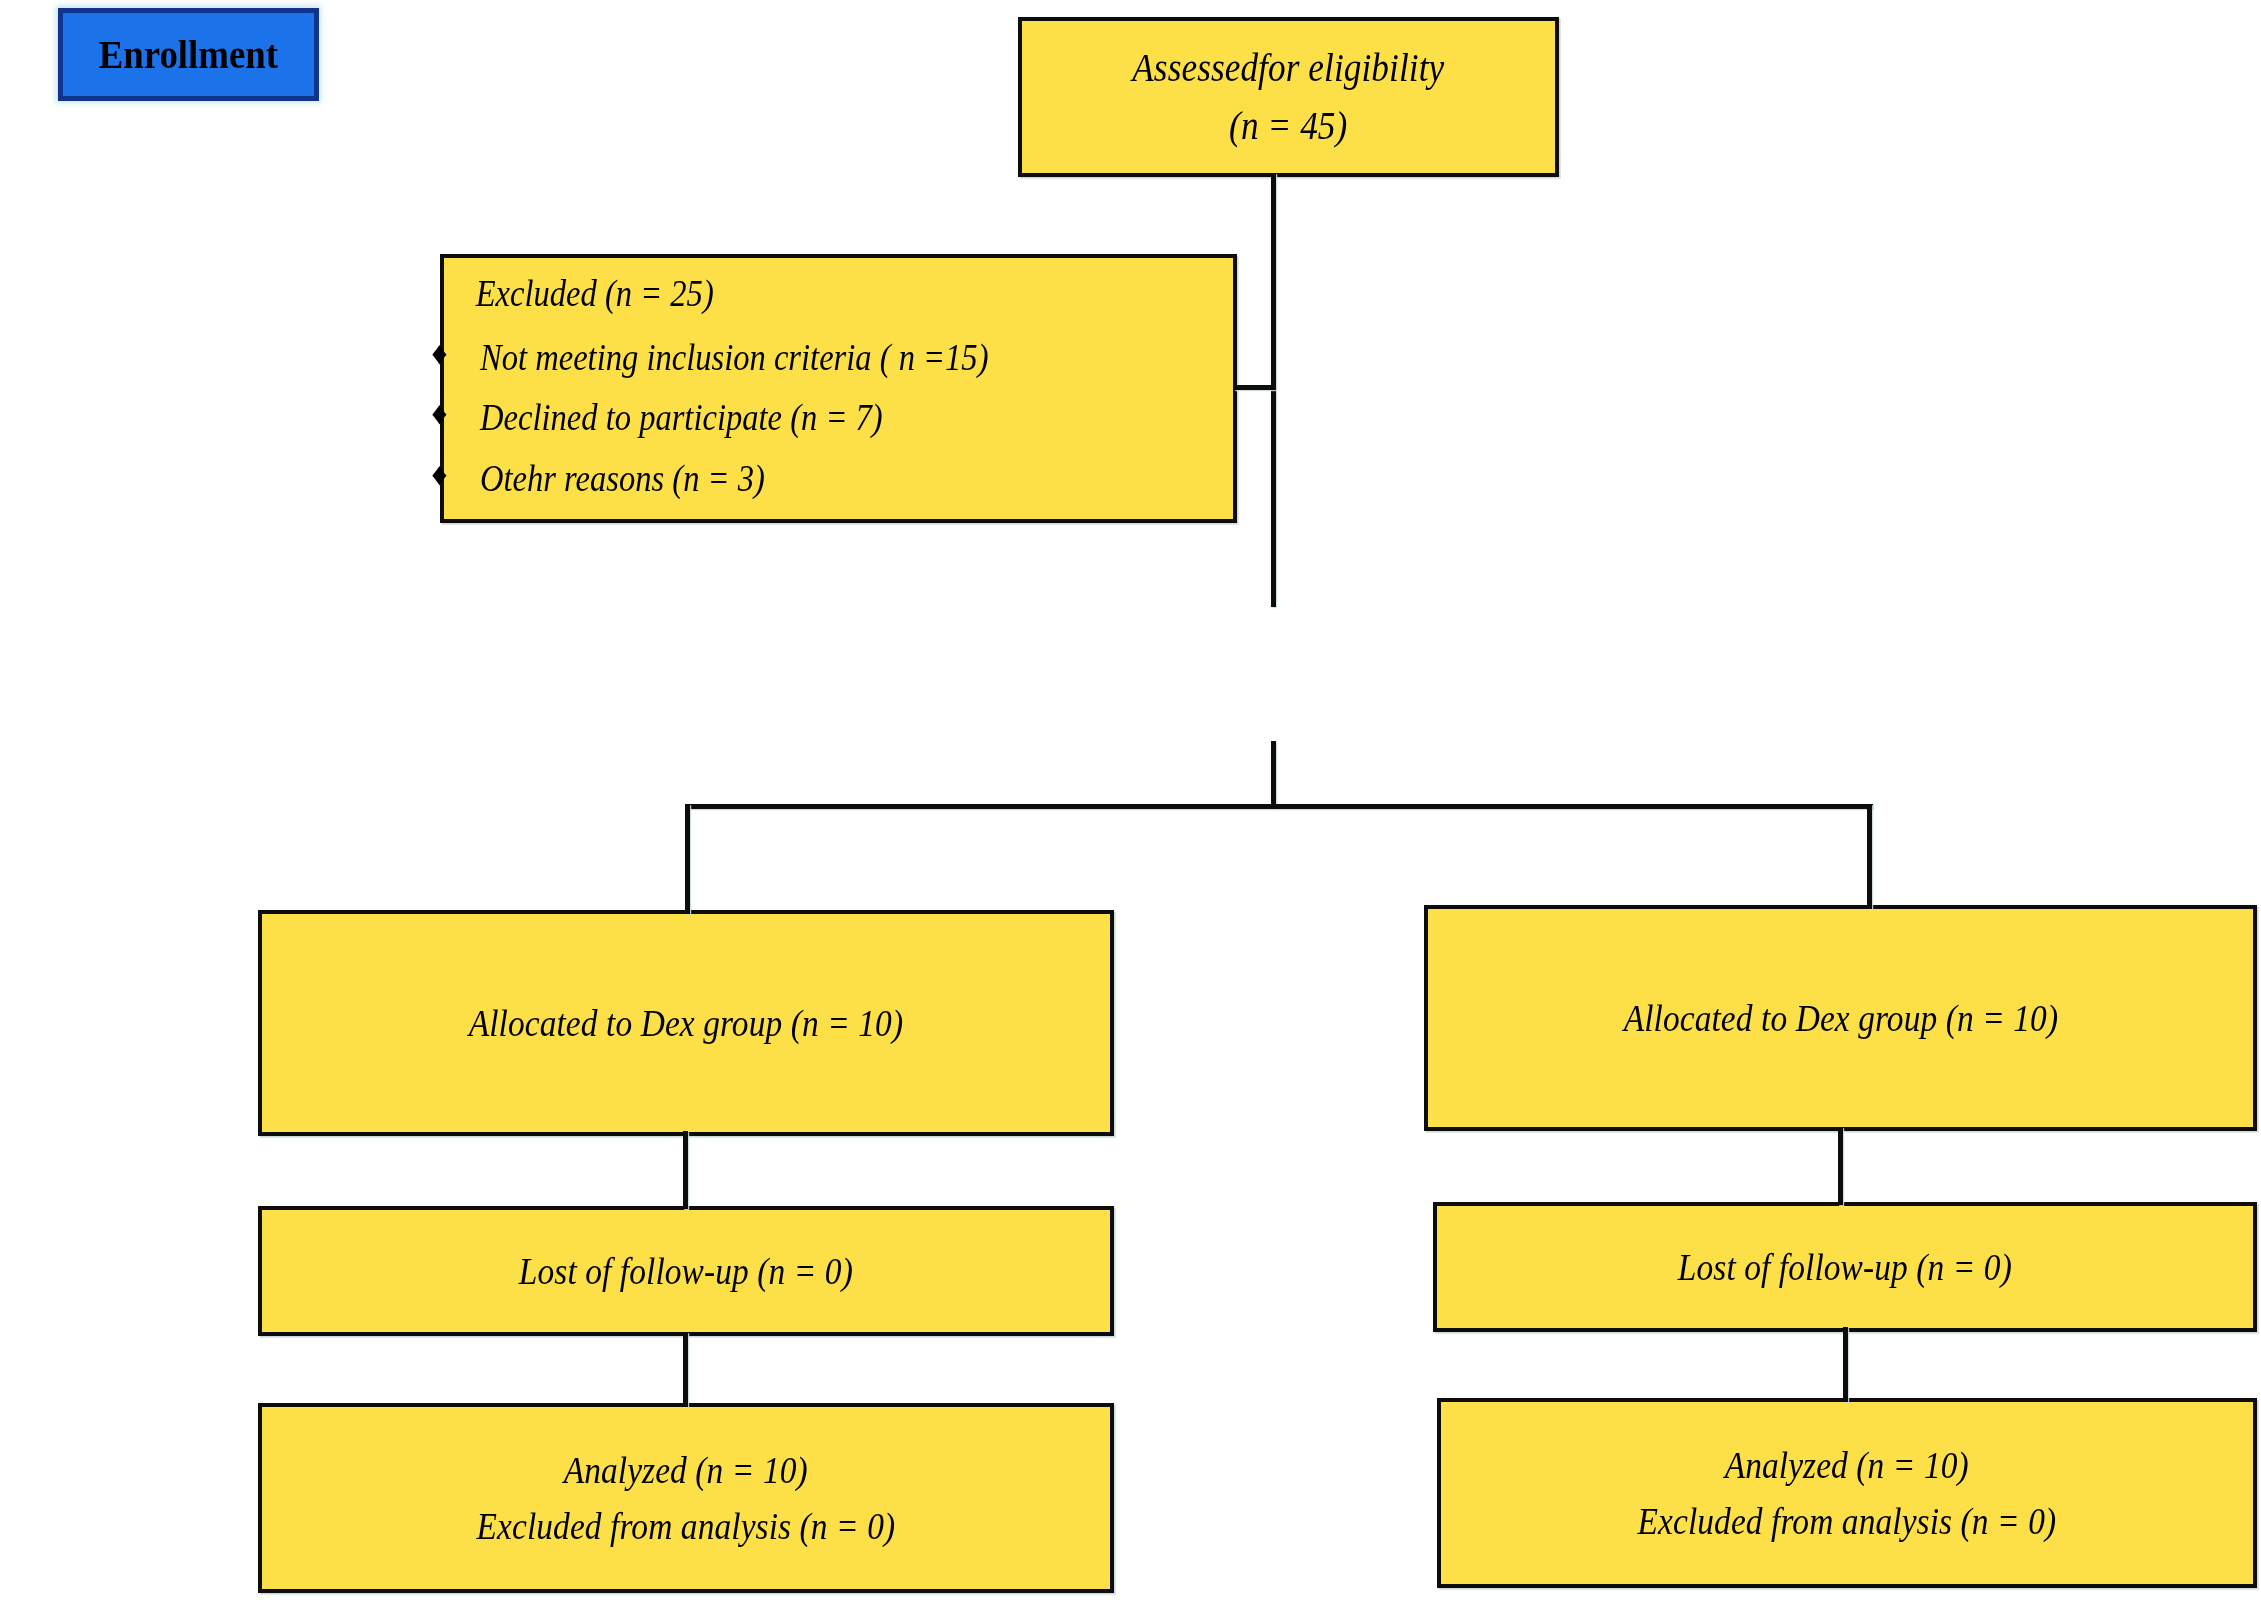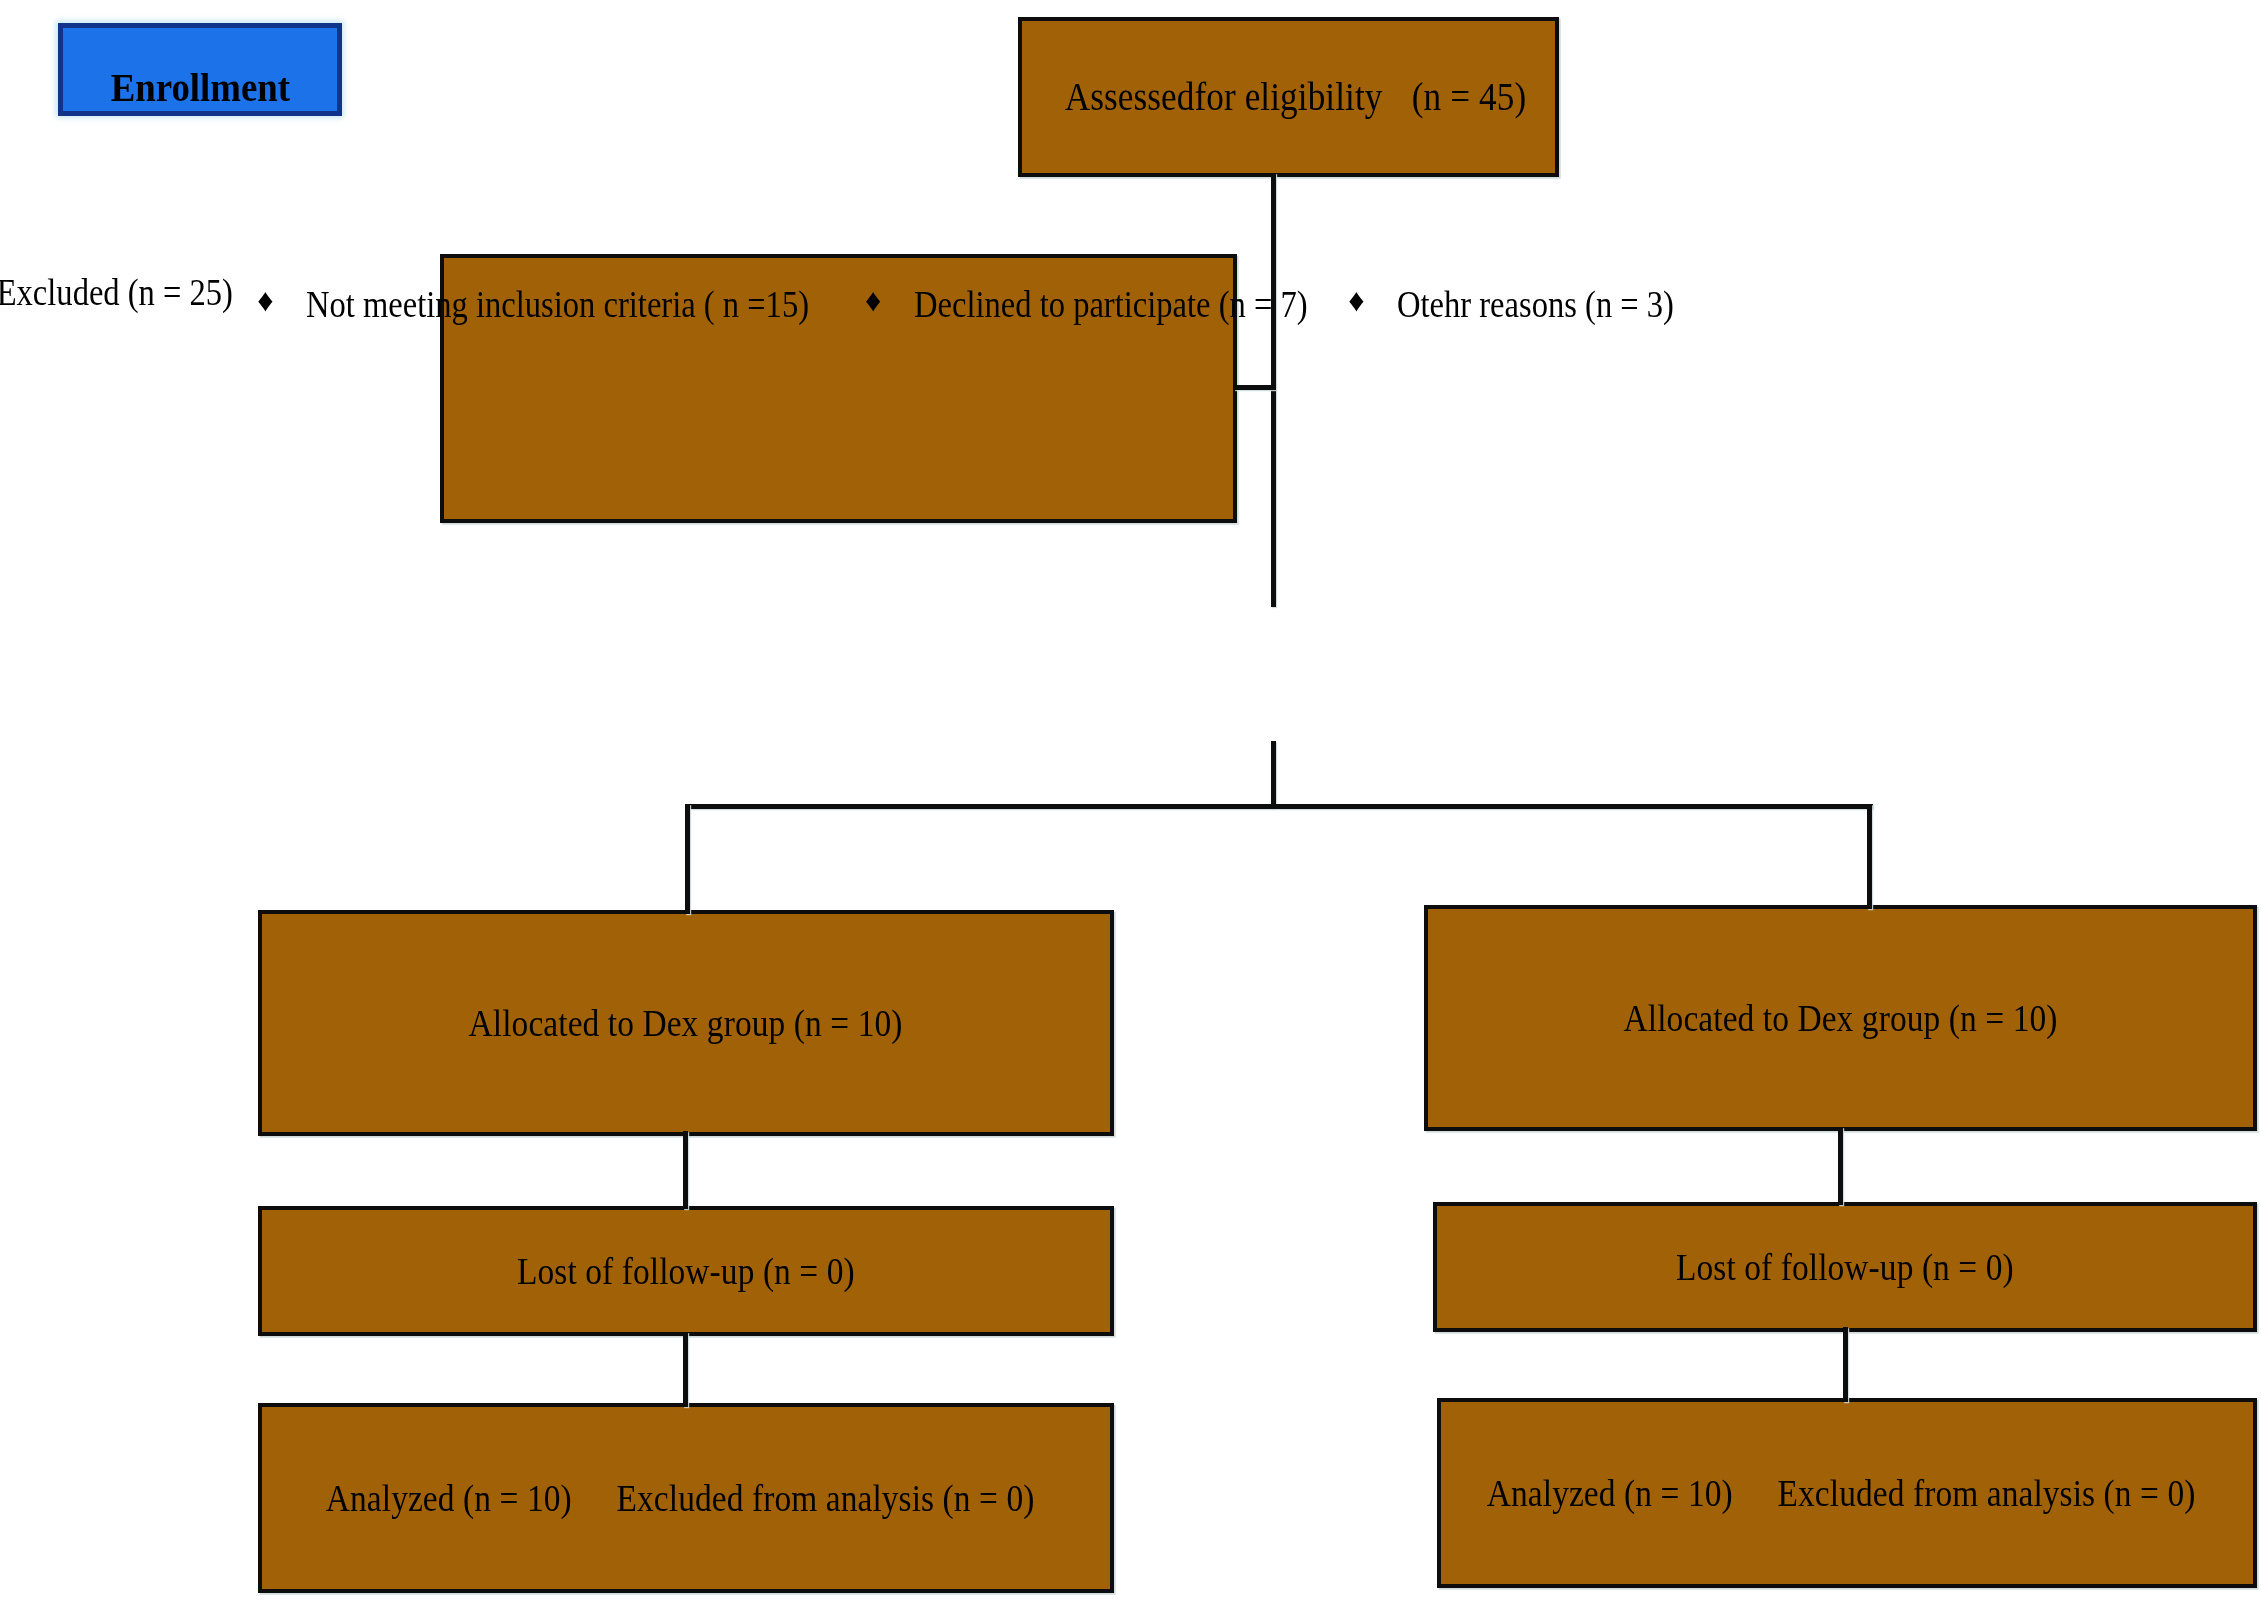--- a/index.html
+++ b/index.html
@@ -13,47 +13,48 @@
     width:2261px;
     height:1618px;
     background:#ffffff;
     overflow:hidden;
   }
 
   
   .box{
     position:absolute;
     box-sizing:border-box;
-    background:#a16207;
+    background:#fde047;
     border:4.6px solid #0d0d0d;
     box-shadow:1.7px 1.7px 0 0 rgba(205,218,218,0.95);
     display:flex;
-    flex-direction:row;
+    flex-direction:column;
     align-items:center;
     justify-content:center;
     text-align:center;
+    font-style:italic;
   }
   .box .line{
     display:block;
     white-space:nowrap;
     letter-spacing:0.1px;
     transform:scaleX(0.88);
     transform-origin:center center;
   }
 
   
   #enrollment-badge{
     position:absolute;
-    left:58px; top:23px;
-    width:284px; height:93px;
+    left:58px; top:8px;
+    width:261px; height:93px;
     box-sizing:border-box;
     background:#1C72E8;
     border:5.2px solid #10338C;
     box-shadow:0 0 5.8px 2.3px rgba(150,205,230,0.55);
-    display:flex; align-items:flex-end; justify-content:center;
+    display:flex; align-items:center; justify-content:center;
   }
   #enrollment-badge .line{
     font-weight:bold;
     font-size:40px;
     color:#000;
     transform:scaleX(0.92);
   }
 
   
   #box-assessed{ left:1018px; top:17.3px; width:541px; height:160px; }

